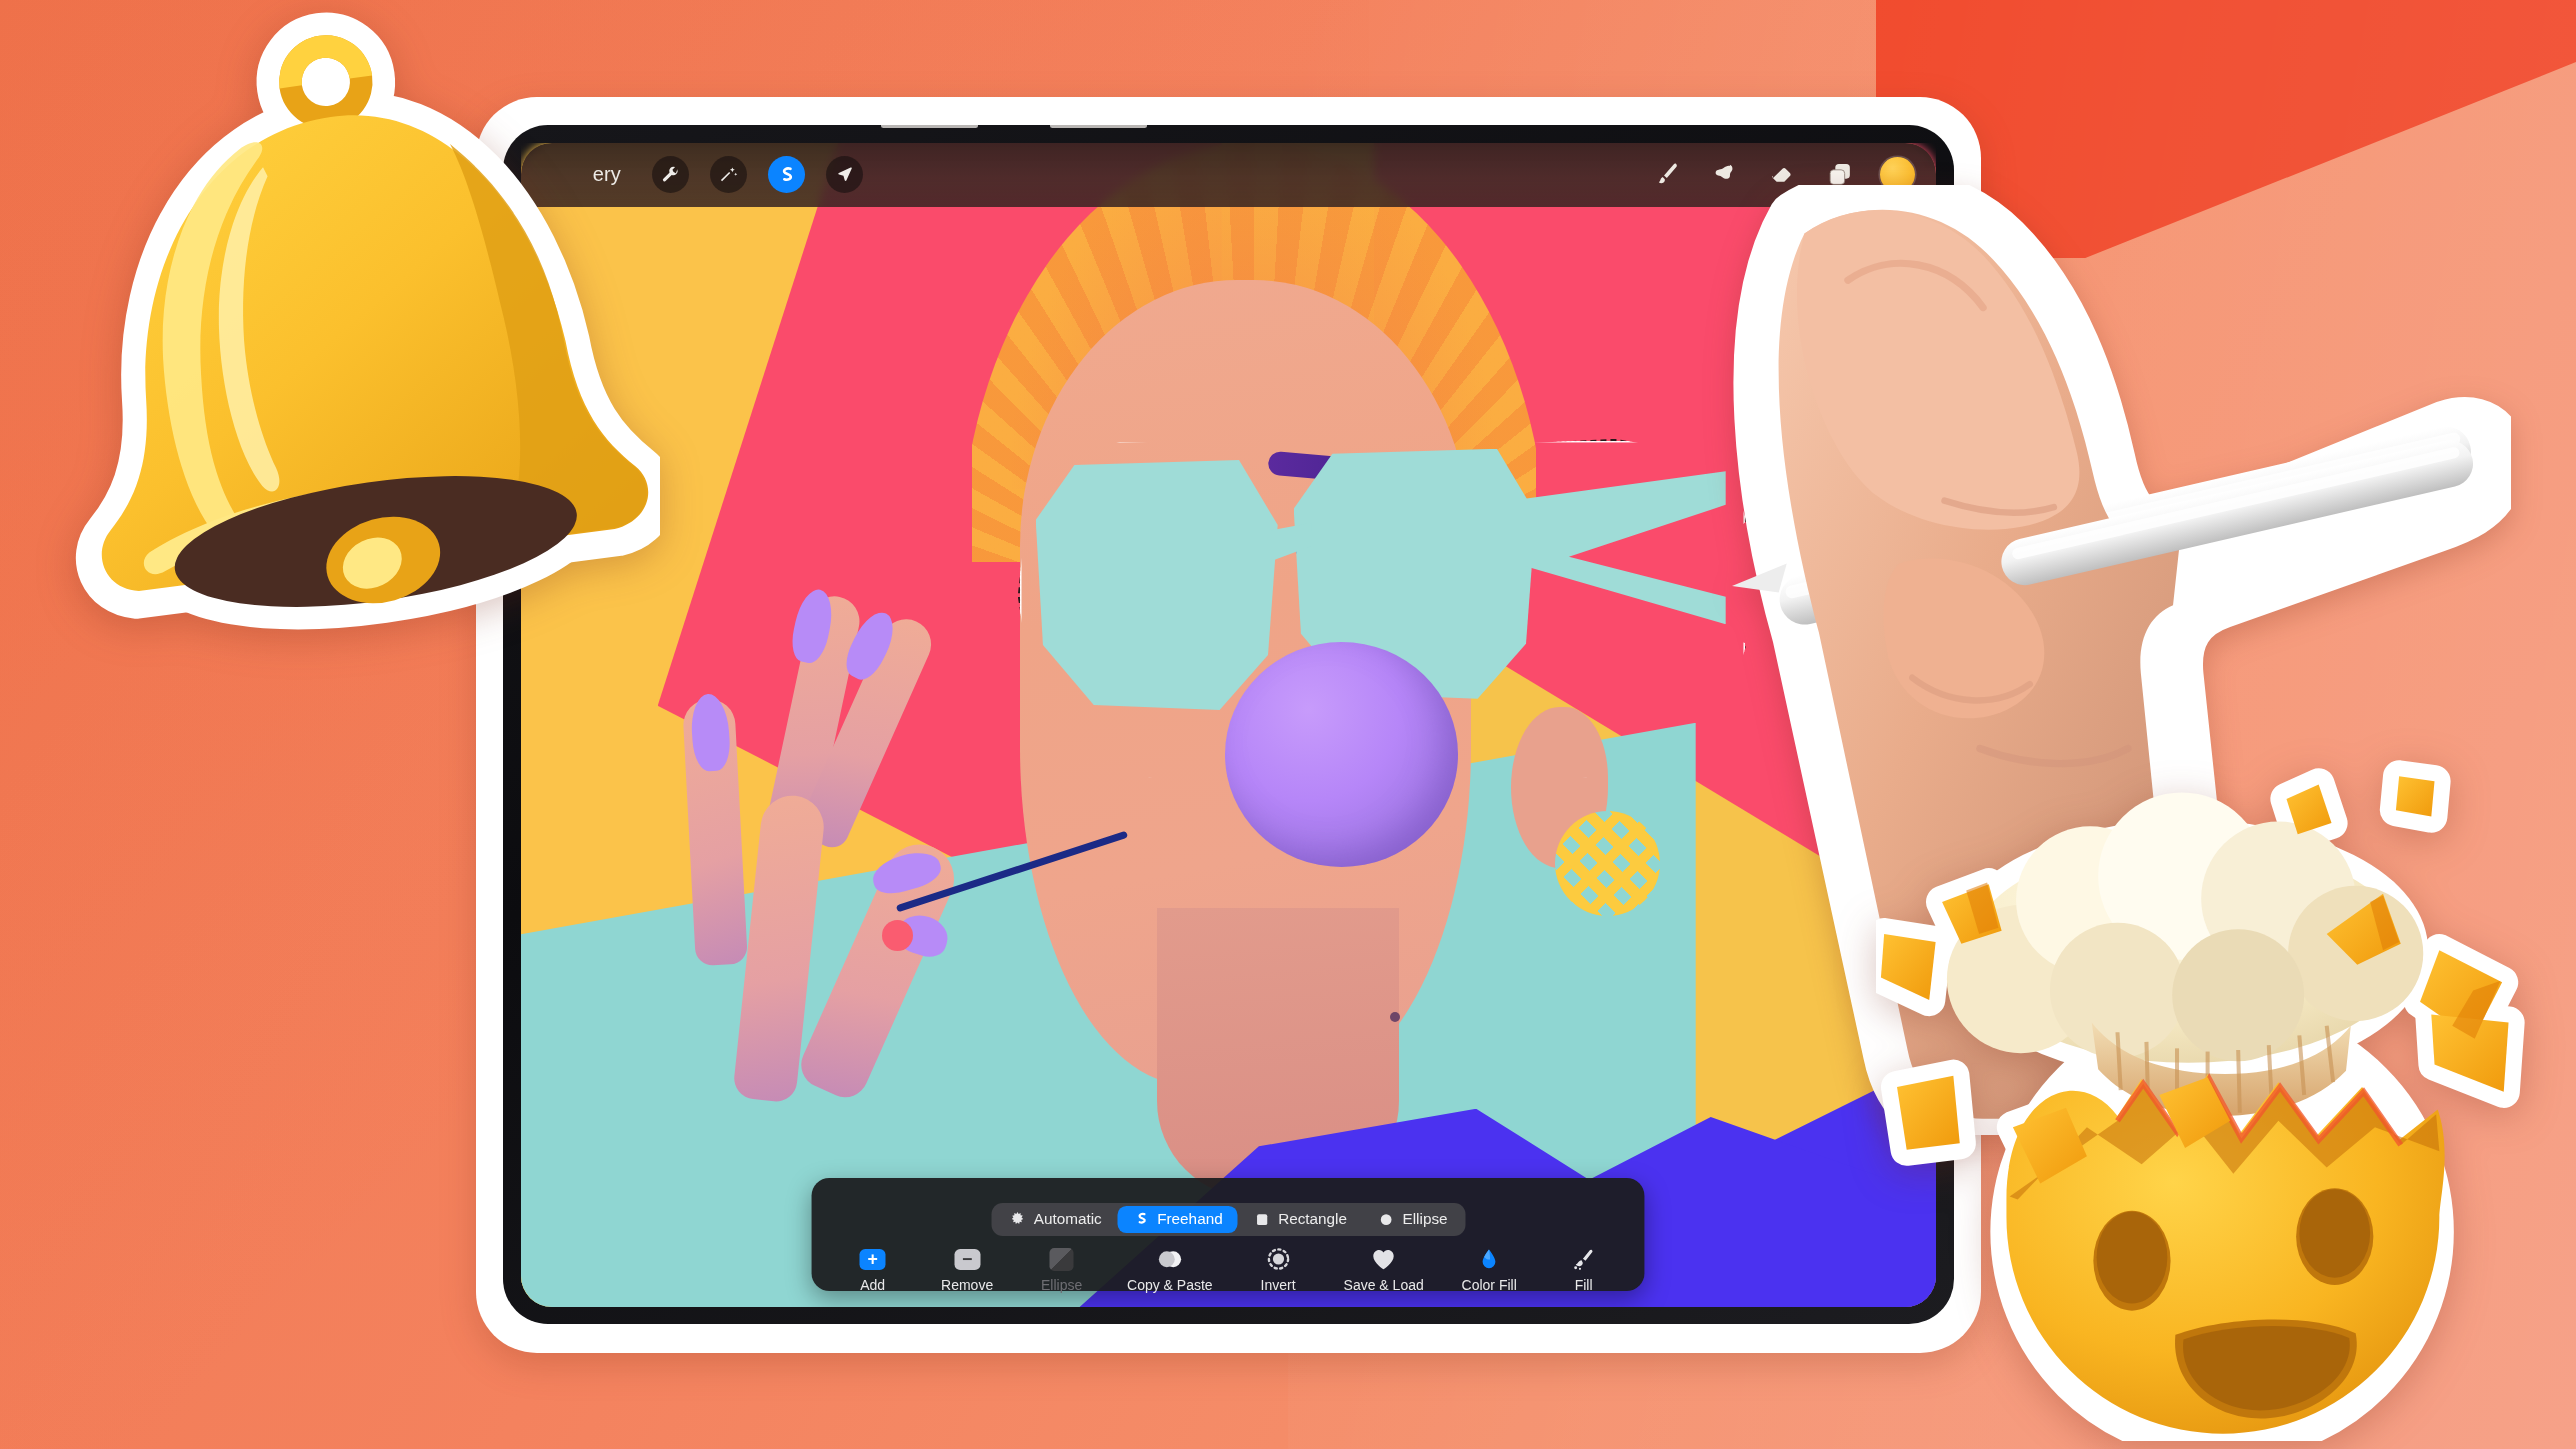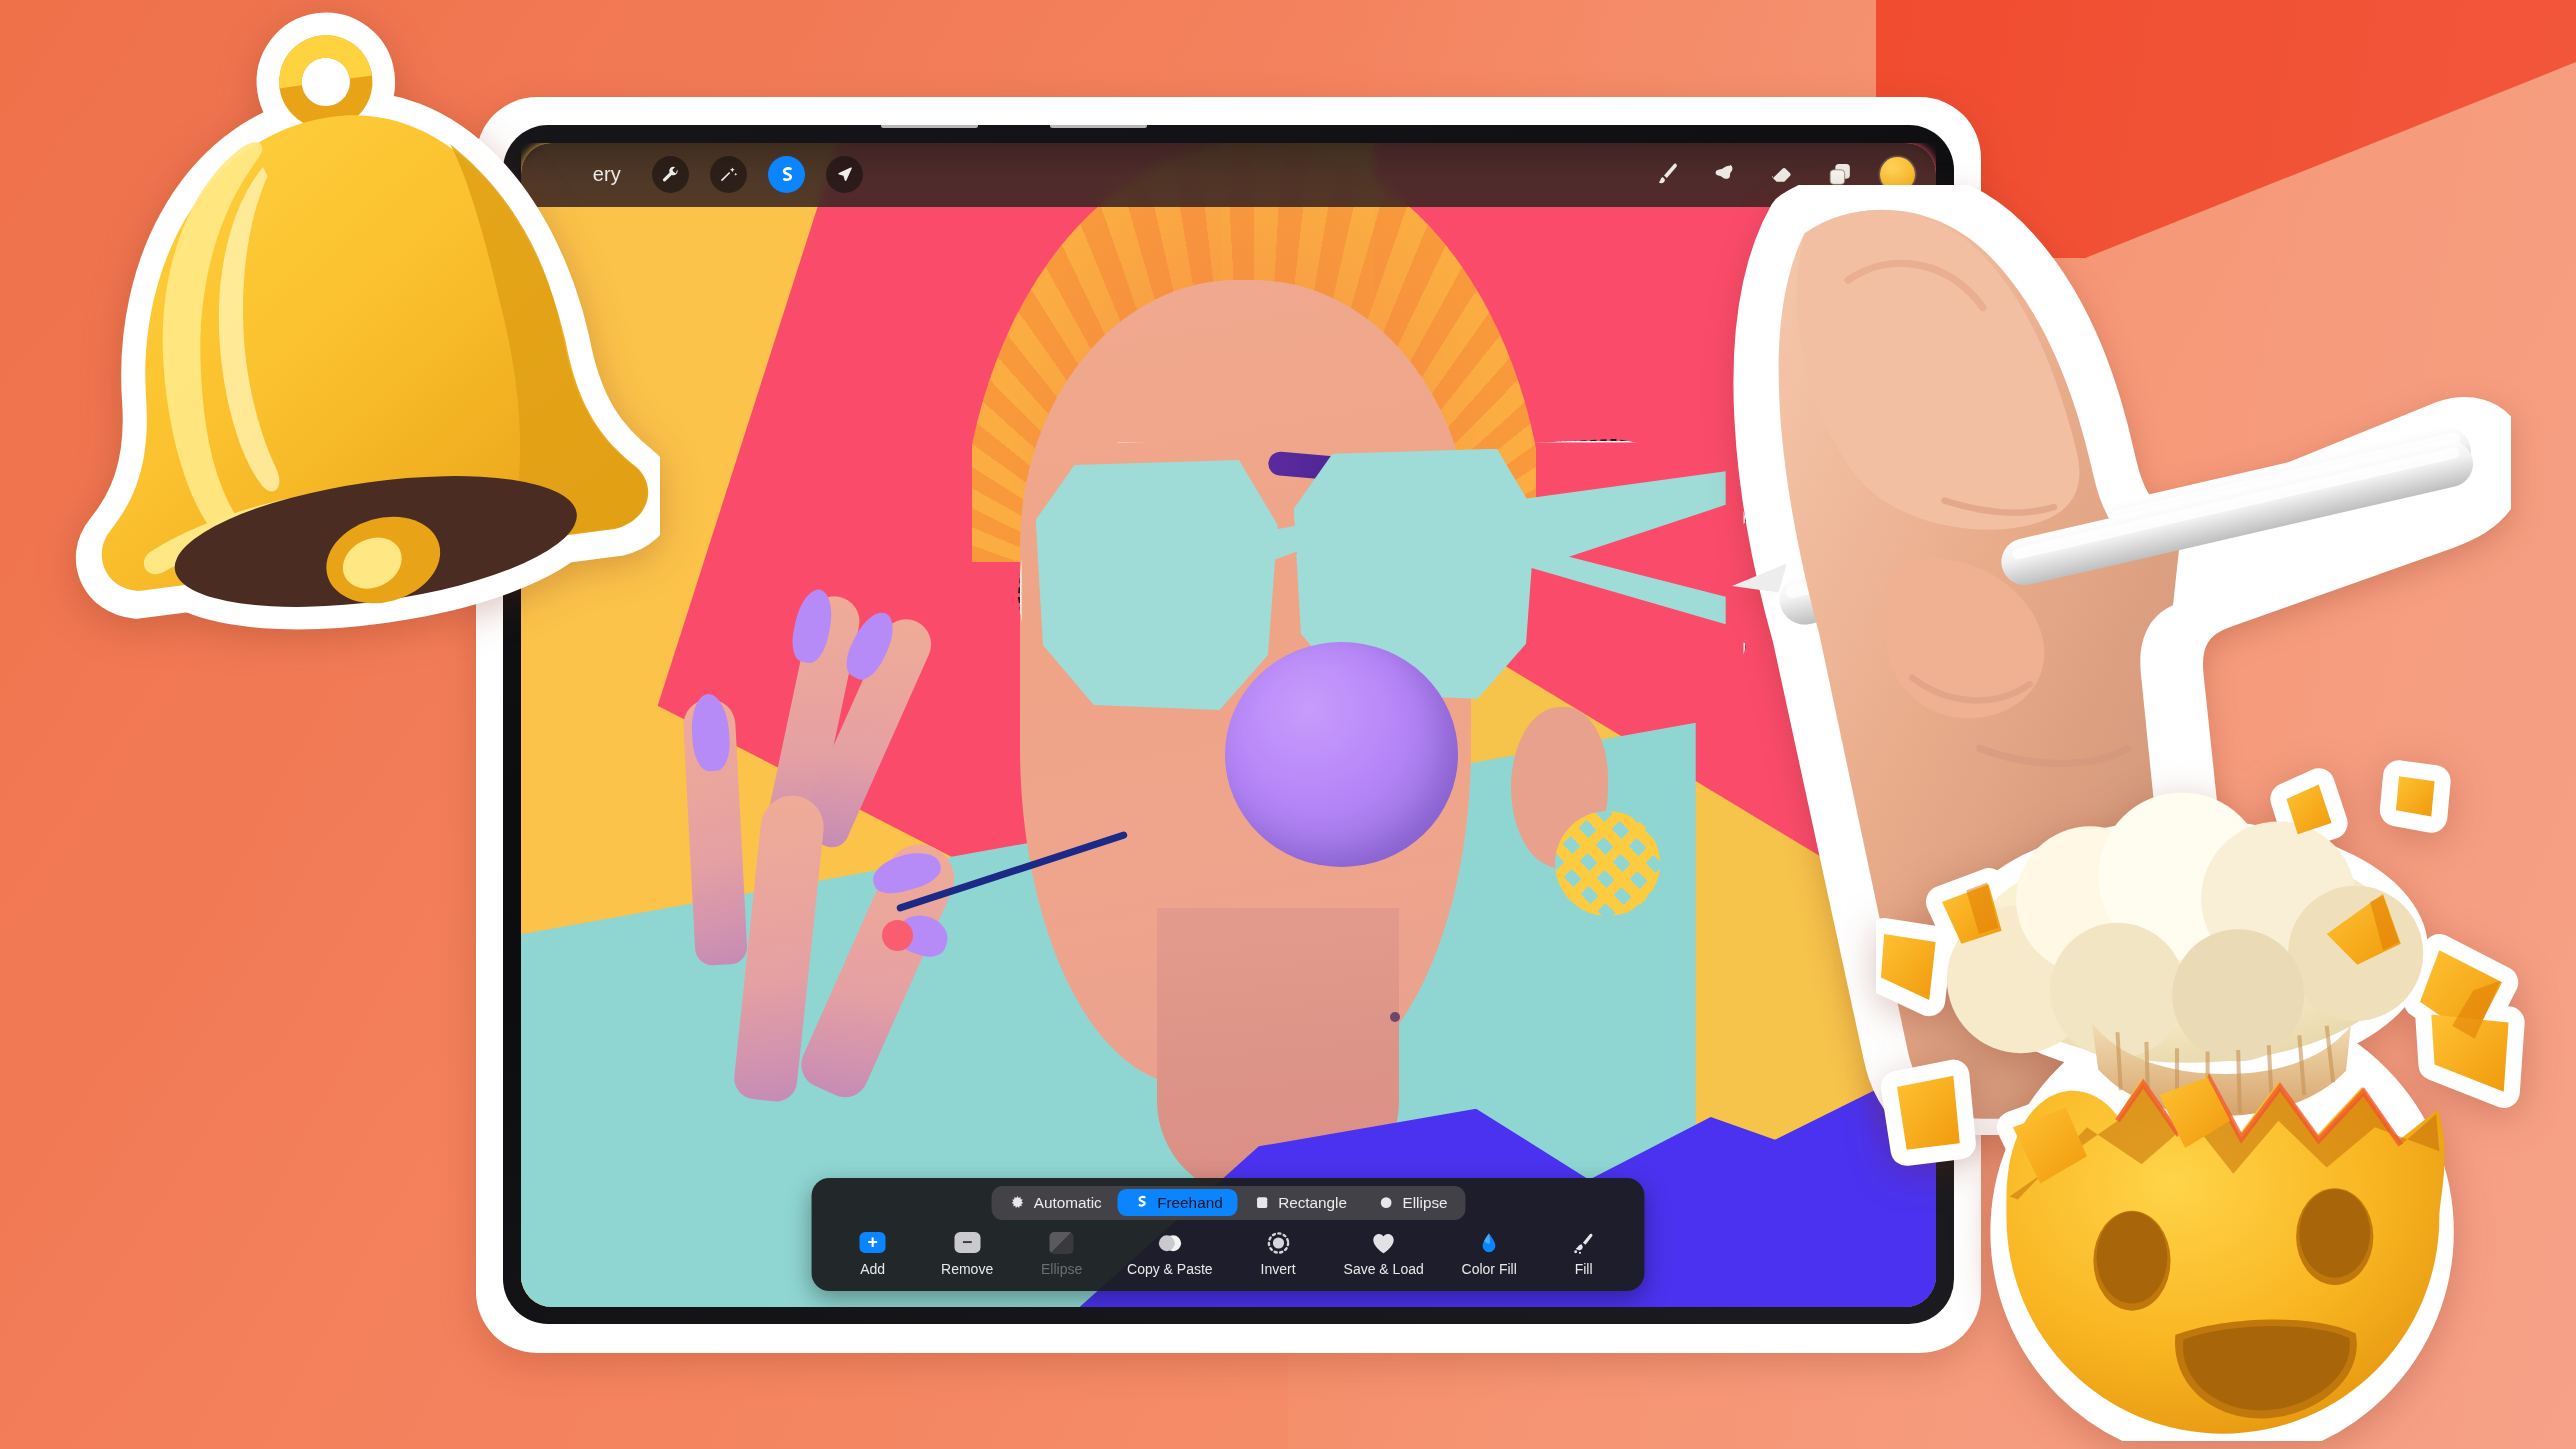--- a/index.html
+++ b/index.html
@@ -270,37 +270,37 @@
 
   
   #sel-toolbar {
     position:absolute; left:50%; transform:translateX(-50%);
     bottom:16px;
     width:833px; height:113px;
     background:rgba(28,28,30,.94);
     border-radius:17.7px;
     z-index:7;
     display:flex; flex-direction:column; align-items:center;
-    padding-top:8px;
+    padding-top:25px;
     box-shadow:0 8px 24px rgba(0,0,0,.35);
   }
   #mode-segment {
     display:flex; align-items:center;
     background:rgba(72,72,76,.85);
     border-radius:11.3px;
     padding:3.2px;
     height:34px;
     gap:1.6px;
   }
   .mode-btn {
     display:flex; align-items:center; gap:7.2px;
     padding:0 14.5px; height:27px; border-radius:8.9px;
     color:#EDEDED; font-size:15.3px; white-space:nowrap; cursor:pointer;
   }
-  .mode-btn.active { background:#0B84FF; color:#0f172a; }
+  .mode-btn.active { background:#0B84FF; color:#ffffff; }
   .mode-ico { display:inline-flex; width:17.7px; height:17.7px; align-items:center; justify-content:center; }
 
   #action-row {
     display:flex; align-items:flex-start; justify-content:space-between;
     width:100%; padding:11.3px 32px 0 32px;
   }
   .action {
     display:flex; flex-direction:column; align-items:center; gap:5.6px;
     cursor:pointer; min-width:58px;
   }

